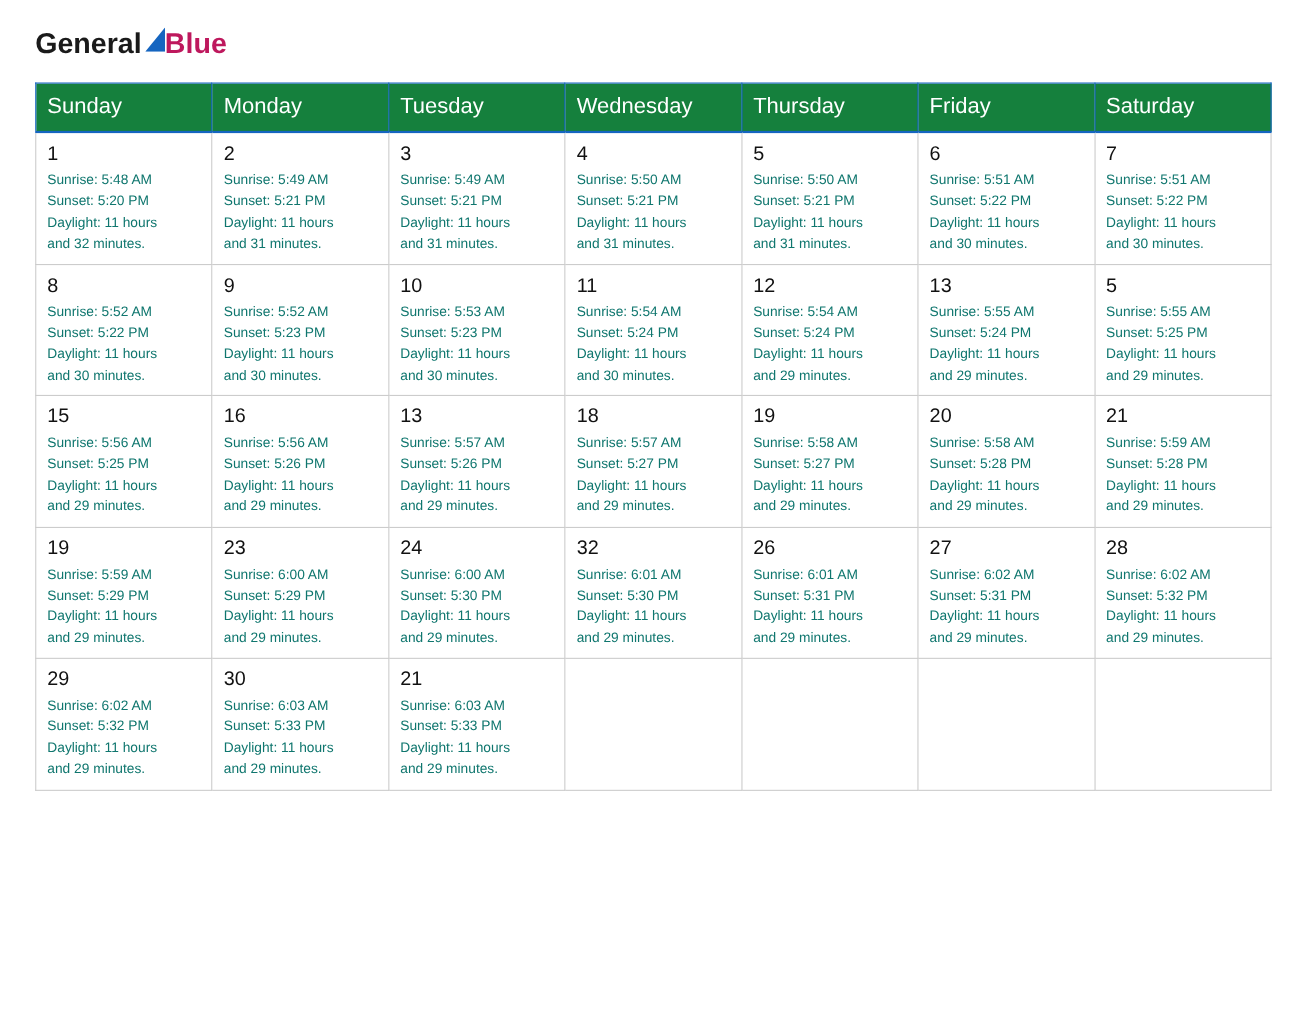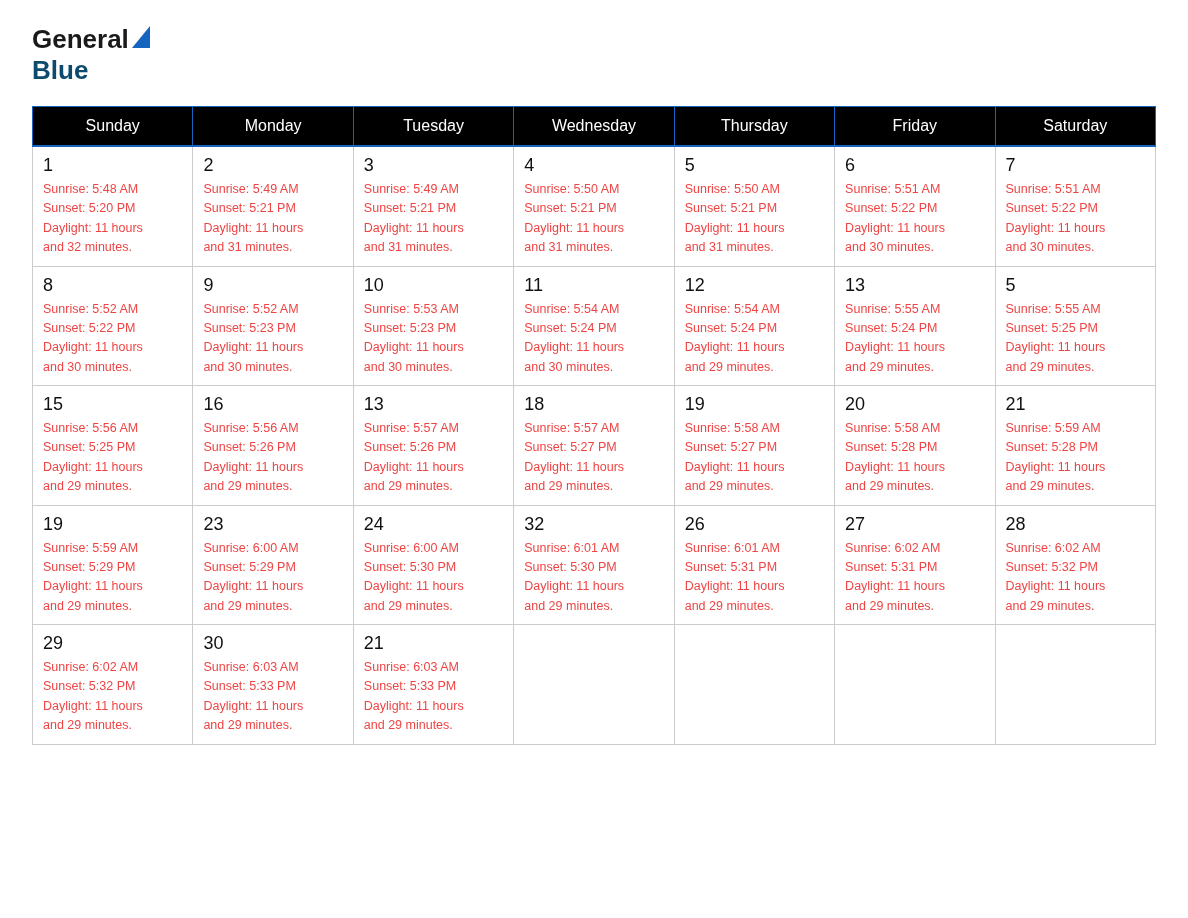--- a/index.html
+++ b/index.html
@@ -29,26 +29,26 @@
       font-size: 20px;
       color: #444;
       margin-top: 4px;
     }
     table {
       width: 100%;
       border-collapse: collapse;
       table-layout: fixed;
     }
     thead tr th {
-      background: #000000;
+      background: #15803d;
       color: #fff;
-      font-size: 16px;
+      font-size: 20px;
       font-weight: normal;
       padding: 10px 10px;
-      text-align: center;
+      text-align: left;
       border: 1px solid #1565c0;
     }
     tbody tr td {
       vertical-align: top;
       padding: 8px 10px;
       border: 1px solid #ccc;
       font-size: 13px;
       color: #222;
       height: 110px;
     }
@@ -58,28 +58,28 @@
     .day-num {
       font-size: 18px;
       font-weight: normal;
       color: #111;
       display: block;
       margin-bottom: 4px;
     }
     .day-detail {
       font-size: 12.5px;
       line-height: 1.55;
-      color: #ef4444;
+      color: #0f766e;
     }
     td.empty {
       background: #fff;
     }
     .logo-wrapper {
       display: flex;
-      flex-direction: column;
+      flex-direction: row;
       align-items: flex-start;
     }
     .logo-row {
       display: flex;
       align-items: center;
     }
     .logo-blue-row {
       display: flex;
       align-items: center;
       gap: 4px;
@@ -92,21 +92,21 @@
   <div class="logo-wrapper">
     <div class="logo-row">
       <span style="font-size:26px;font-weight:bold;color:#1a1a1a;">General</span>
       <span style="display:inline-block;margin-left:3px;vertical-align:middle;position:relative;top:-1px;">
         <svg width="18" height="22" viewBox="0 0 18 22">
             <polygon points="0,22 18,22 18,0" fill="#1565c0"></polygon>
           </svg>
       </span>
     </div>
     <div class="logo-blue-row">
-      <span style="font-size:26px;font-weight:bold;color:#0c4a6e;">Blue</span>
+      <span style="font-size:26px;font-weight:bold;color:#be185d;">Blue</span>
     </div>
   </div>
 </div>
 
 <table>
   <thead>
     <tr>
     <th>Sunday</th>
         <th>Monday</th>
         <th>Tuesday</th>

